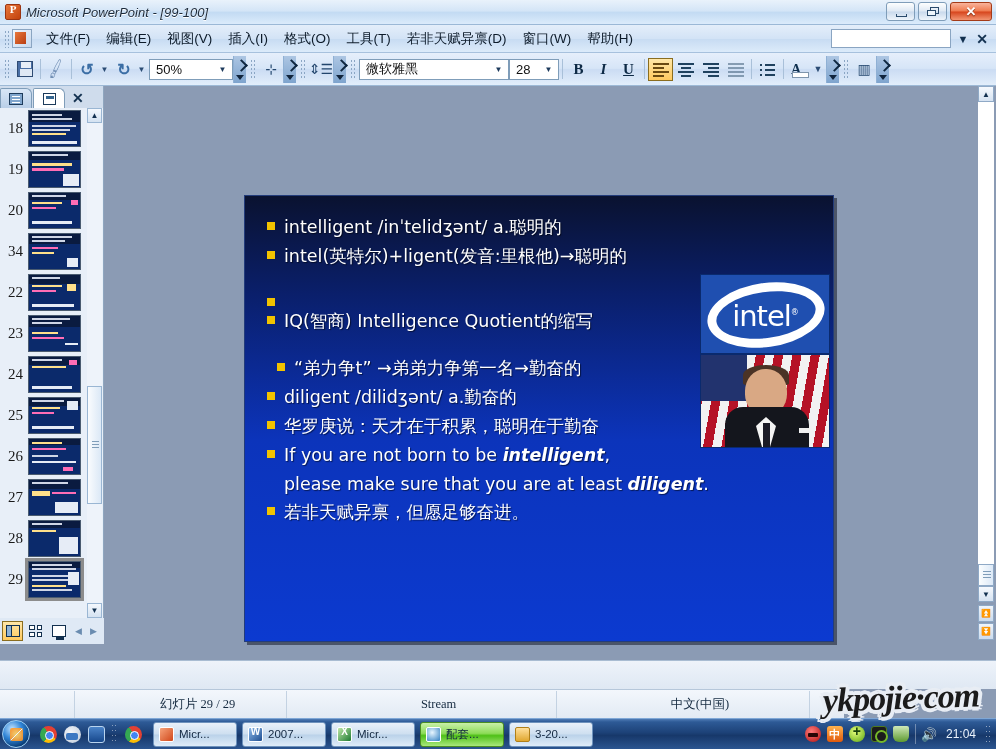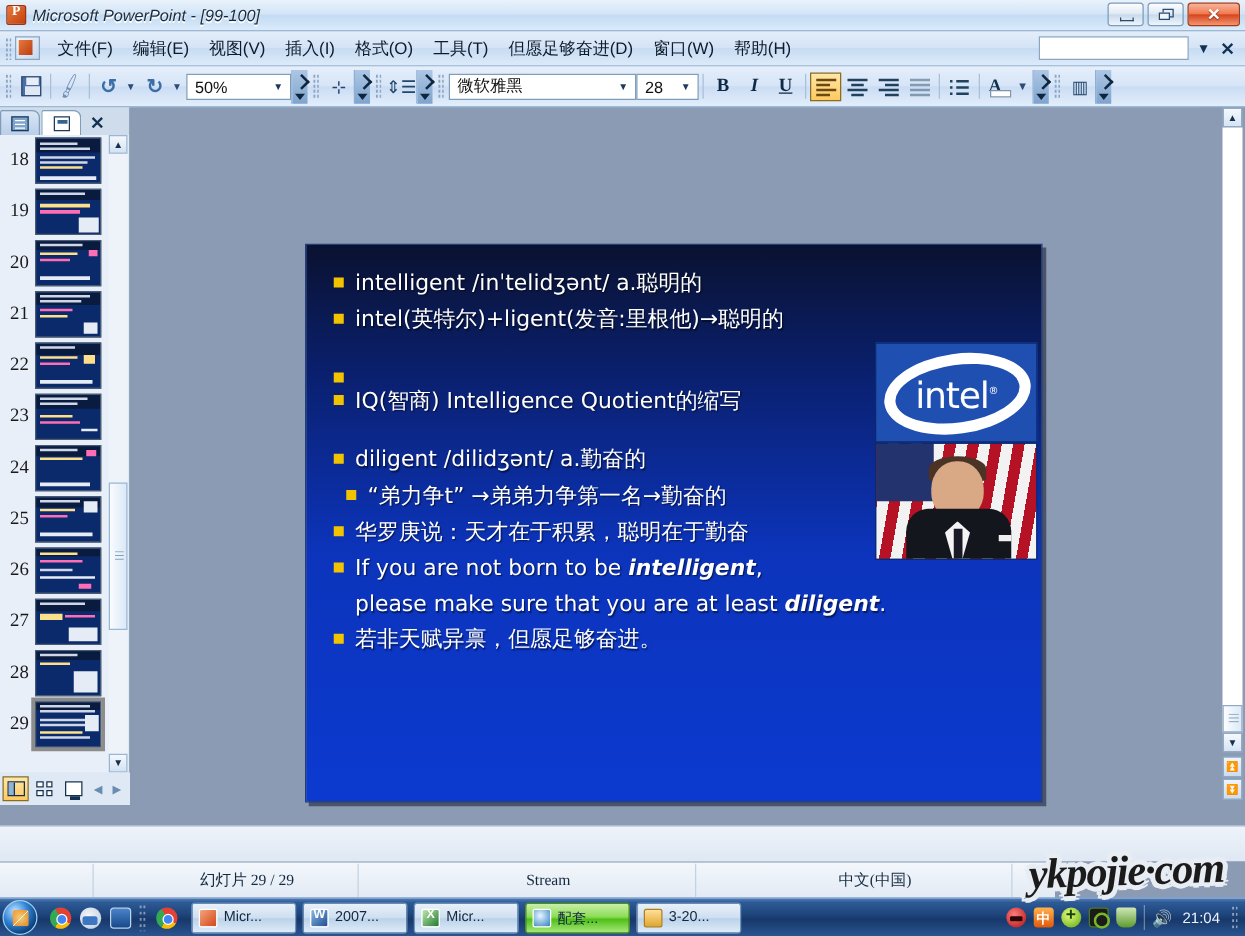--- a/index.html
+++ b/index.html
@@ -463,21 +463,21 @@
 
   <div class="menubar">
     <div class="menu-grip"></div>
     <div class="menu-appicon"></div>
     <div class="menu-item">文件(F)</div>
     <div class="menu-item">编辑(E)</div>
     <div class="menu-item">视图(V)</div>
     <div class="menu-item">插入(I)</div>
     <div class="menu-item">格式(O)</div>
     <div class="menu-item">工具(T)</div>
-    <div class="menu-item">但愿足够奋进(D)</div>
+    <div class="menu-item">若非天赋异禀(D)</div>
     <div class="menu-item">窗口(W)</div>
     <div class="menu-item">帮助(H)</div>
     <div class="menu-right">
       <div class="menu-askbox"></div>
       <div class="menu-caret">▼</div>
       <div class="menu-close">✕</div>
     </div>
   </div>
 
   <div class="toolbar">
@@ -626,21 +626,21 @@
           <i class="tk" style="height:20%"></i>
             <i class="tl" style="left:3px;top:2px;width:34px"></i>
           <i class="ty" style="left:3px;top:9px;width:30px"></i>
             <i class="tm" style="left:3px;top:14px;width:24px"></i>
           <i class="tw" style="left:3px;top:28px;width:40px;height:3px"></i>
           <i class="tm" style="left:42px;top:7px;width:7px;height:5px"></i>
         </span>
       </div>
 
       <div class="thumb-row">
-        <span class="thumb-num">21</span>
+        <span class="thumb-num">34</span>
         <span class="thumb">
           <i class="tk" style="height:28%"></i>
             <i class="tl" style="left:3px;top:2px;width:40px"></i>
             <i class="tl" style="left:3px;top:6px;width:33px"></i>
           <i class="tm" style="left:3px;top:13px;width:26px"></i>
             <i class="ty" style="left:3px;top:18px;width:22px"></i>
           <i class="tw" style="left:38px;top:24px;width:11px;height:9px"></i>
         </span>
       </div>
 
@@ -789,28 +789,28 @@
           <span class="bullet"></span>
         </div>
 
         <div class="bline">
           <span class="bullet"></span>
           <span class="btext">IQ(智商)  Intelligence Quotient的缩写</span>
         </div>
 
         <div class="gap"></div>
 
+        <div class="bline indent2">
+          <span class="bullet"></span>
+          <span class="btext">“弟力争t” →弟弟力争第一名→勤奋的</span>
+        </div>
+
         <div class="bline">
           <span class="bullet"></span>
           <span class="btext">diligent  /dilidʒənt/  a.勤奋的</span>
-        </div>
-
-        <div class="bline indent2">
-          <span class="bullet"></span>
-          <span class="btext">“弟力争t” →弟弟力争第一名→勤奋的</span>
         </div>
 
         <div class="bline">
           <span class="bullet"></span>
           <span class="btext">华罗庚说：天才在于积累，聪明在于勤奋</span>
         </div>
 
         <div class="bline">
           <span class="bullet"></span>
           <span class="btext"><span>If you are not born to be </span><i>intelligent</i><span>,</span></span>

